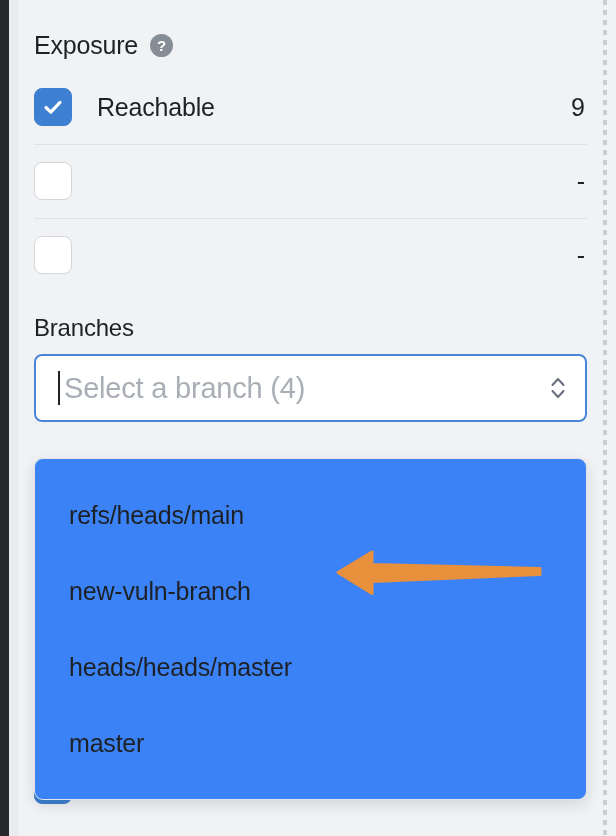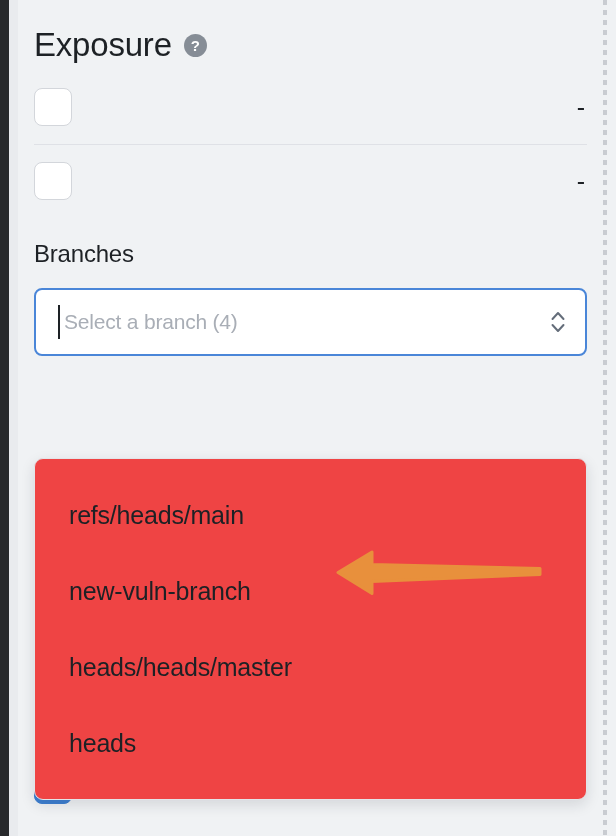--- a/index.html
+++ b/index.html
@@ -59,21 +59,21 @@
   
   .section-head {
     display: flex;
     align-items: center;
     gap: 12px;
     padding: 0 16px;
     height: 50px;
     margin-top: 20px;
   }
   .section-title {
-    font-size: 33px;
+    font-size: 25px;
     color: #1d2125;
     letter-spacing: -0.2px;
   }
   .help-icon {
     width: 23px; height: 23px;
     border-radius: 50%;
     background: #868d96;
     color: #ffffff;
     font-size: 15px;
     font-weight: bold;
@@ -135,21 +135,21 @@
     color: #1d2125;
     padding-right: 2px;
   }
 
   
   .branches-block { padding: 0 16px; margin-top: 22px; }
 
   .field-label {
     font-size: 24px;
     color: #1d2125;
-    margin-bottom: 20px;
+    margin-bottom: 12px;
     letter-spacing: -0.2px;
   }
 
   .select-control {
     position: relative;
     height: 68px;
     background: #ffffff;
     border: 2px solid #4a86d8;
     border-radius: 8px;
     display: flex;
@@ -158,21 +158,21 @@
     cursor: text;
   }
   .caret {
     width: 2px;
     height: 34px;
     background: #1d2125;
     margin-right: 4px;
     flex-shrink: 0;
   }
   .select-placeholder {
-    font-size: 21px;
+    font-size: 29px;
     color: #a9aeb6;
     letter-spacing: -0.2px;
     white-space: nowrap;
   }
   .stepper-icon {
     margin-left: auto;
     width: 22px;
     height: 34px;
     display: flex;
     flex-direction: column;
@@ -182,21 +182,21 @@
     flex-shrink: 0;
     cursor: pointer;
   }
 
   
   .dropdown {
     position: absolute;
     left: 34px;
     top: 458px;
     width: 553px;
-    background: #ef4444;
+    background: #3b82f6;
     border: 1px solid #e3e5e8;
     border-radius: 9px;
     box-shadow: 0 5px 14px rgba(24,32,45,0.13);
     padding: 18px 0 18px 0;
     z-index: 20;
   }
   .dropdown-item {
     height: 76px;
     display: flex;
     align-items: center;
@@ -240,20 +240,29 @@
 
 <div class="panel">
 
   <div class="section-head">
     <span class="section-title">Exposure</span>
     <span class="help-icon">?</span>
   </div>
 
   <div class="filter-list">
 
+    <div class="filter-row">
+      <span class="cbox on">
+        <svg width="24" height="24" viewBox="0 0 24 24" aria-hidden="true">
+          <path d="M5 12.5 L9.8 17.2 L19 7.4" fill="none" stroke="#ffffff" stroke-width="3.2" stroke-linecap="round" stroke-linejoin="round"></path>
+        </svg>
+      </span>
+      <span class="filter-label">Reachable</span>
+      <span class="filter-count">9</span>
+    </div>
 
     <div class="filter-row">
       <span class="cbox off">
         
       </span>
       <span class="filter-count">-</span>
     </div>
 
     <div class="filter-row">
       <span class="cbox off">
@@ -288,21 +297,21 @@
     </svg>
   </span>
   <span class="filter-label">Low</span>
   <span class="filter-count">0</span>
 </div>
 
 <div class="dropdown">
   <div class="dropdown-item">refs/heads/main</div>
   <div class="dropdown-item">new-vuln-branch</div>
   <div class="dropdown-item">heads/heads/master</div>
-  <div class="dropdown-item">heads</div>
+  <div class="dropdown-item">master</div>
 </div>
 
 <svg class="annotation-arrow" viewBox="0 0 206 60">
   <path d="M2 29.5
            L36 9
            L36 21.5
            L204 25.5
            L204 31.5
            L36 38.5
            L36 50.5

